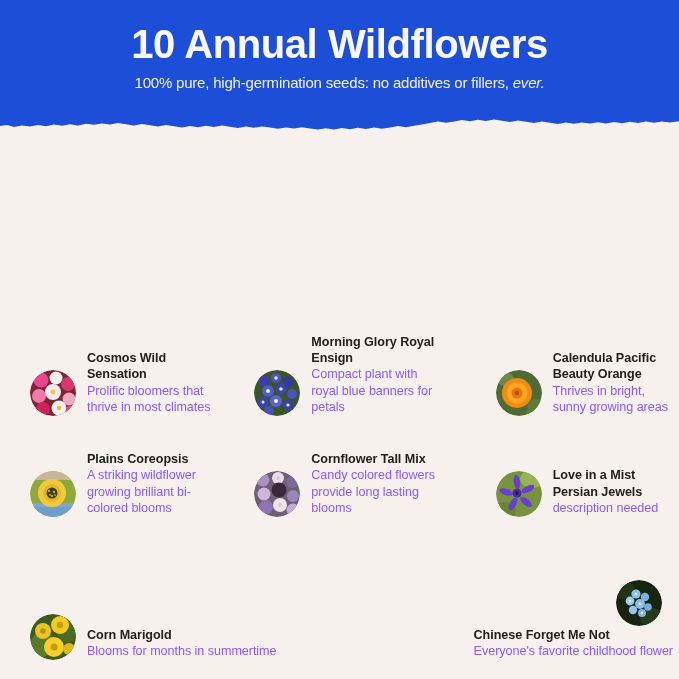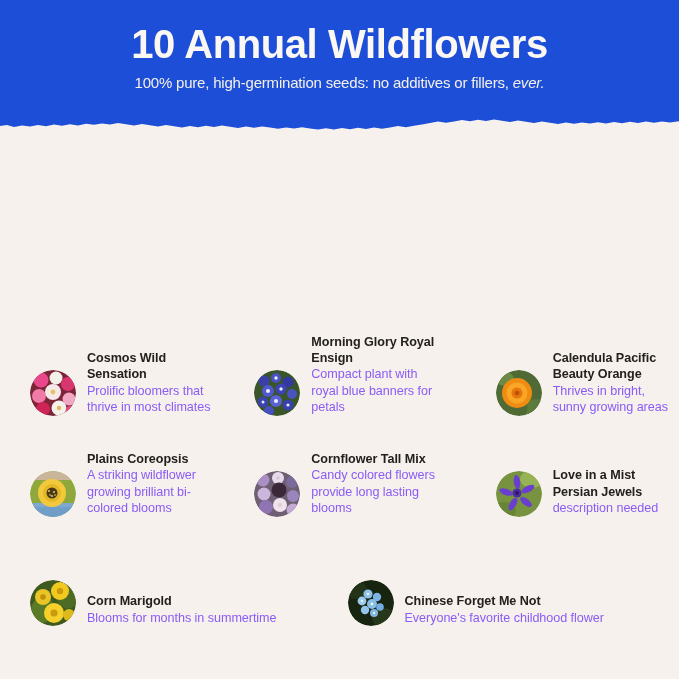--- a/index.html
+++ b/index.html
@@ -115,21 +115,21 @@
   
   .row-a .item:nth-child(1) { padding-left: 30px; }
   .row-a .item:nth-child(2) { padding-left: 28px; margin-top: -6px; }
   .row-a .item:nth-child(3) { padding-left: 43px; margin-top: 16px; }
 
   .row-b .item:nth-child(1) { padding-left: 30px; }
   .row-b .item:nth-child(2) { padding-left: 28px; margin-top: -6px; }
   .row-b .item:nth-child(3) { padding-left: 43px; margin-top: 7px; }
 
   .row-c .item:nth-child(1) { padding-left: 30px; }
-  .row-c .item:nth-child(2) { padding-left: 8px; }
+  .row-c .item:nth-child(2) { padding-left: 8px; flex-direction: column; }
 </style>
 </head>
 <body>
 
 <div class="header">
   <div class="header-inner">
     <div class="header-title">10 Annual Wildflowers</div>
     <div class="header-subtitle">
       <span>100% pure, high-germination seeds: no additives or fillers,</span>
       <em>ever.</em>

